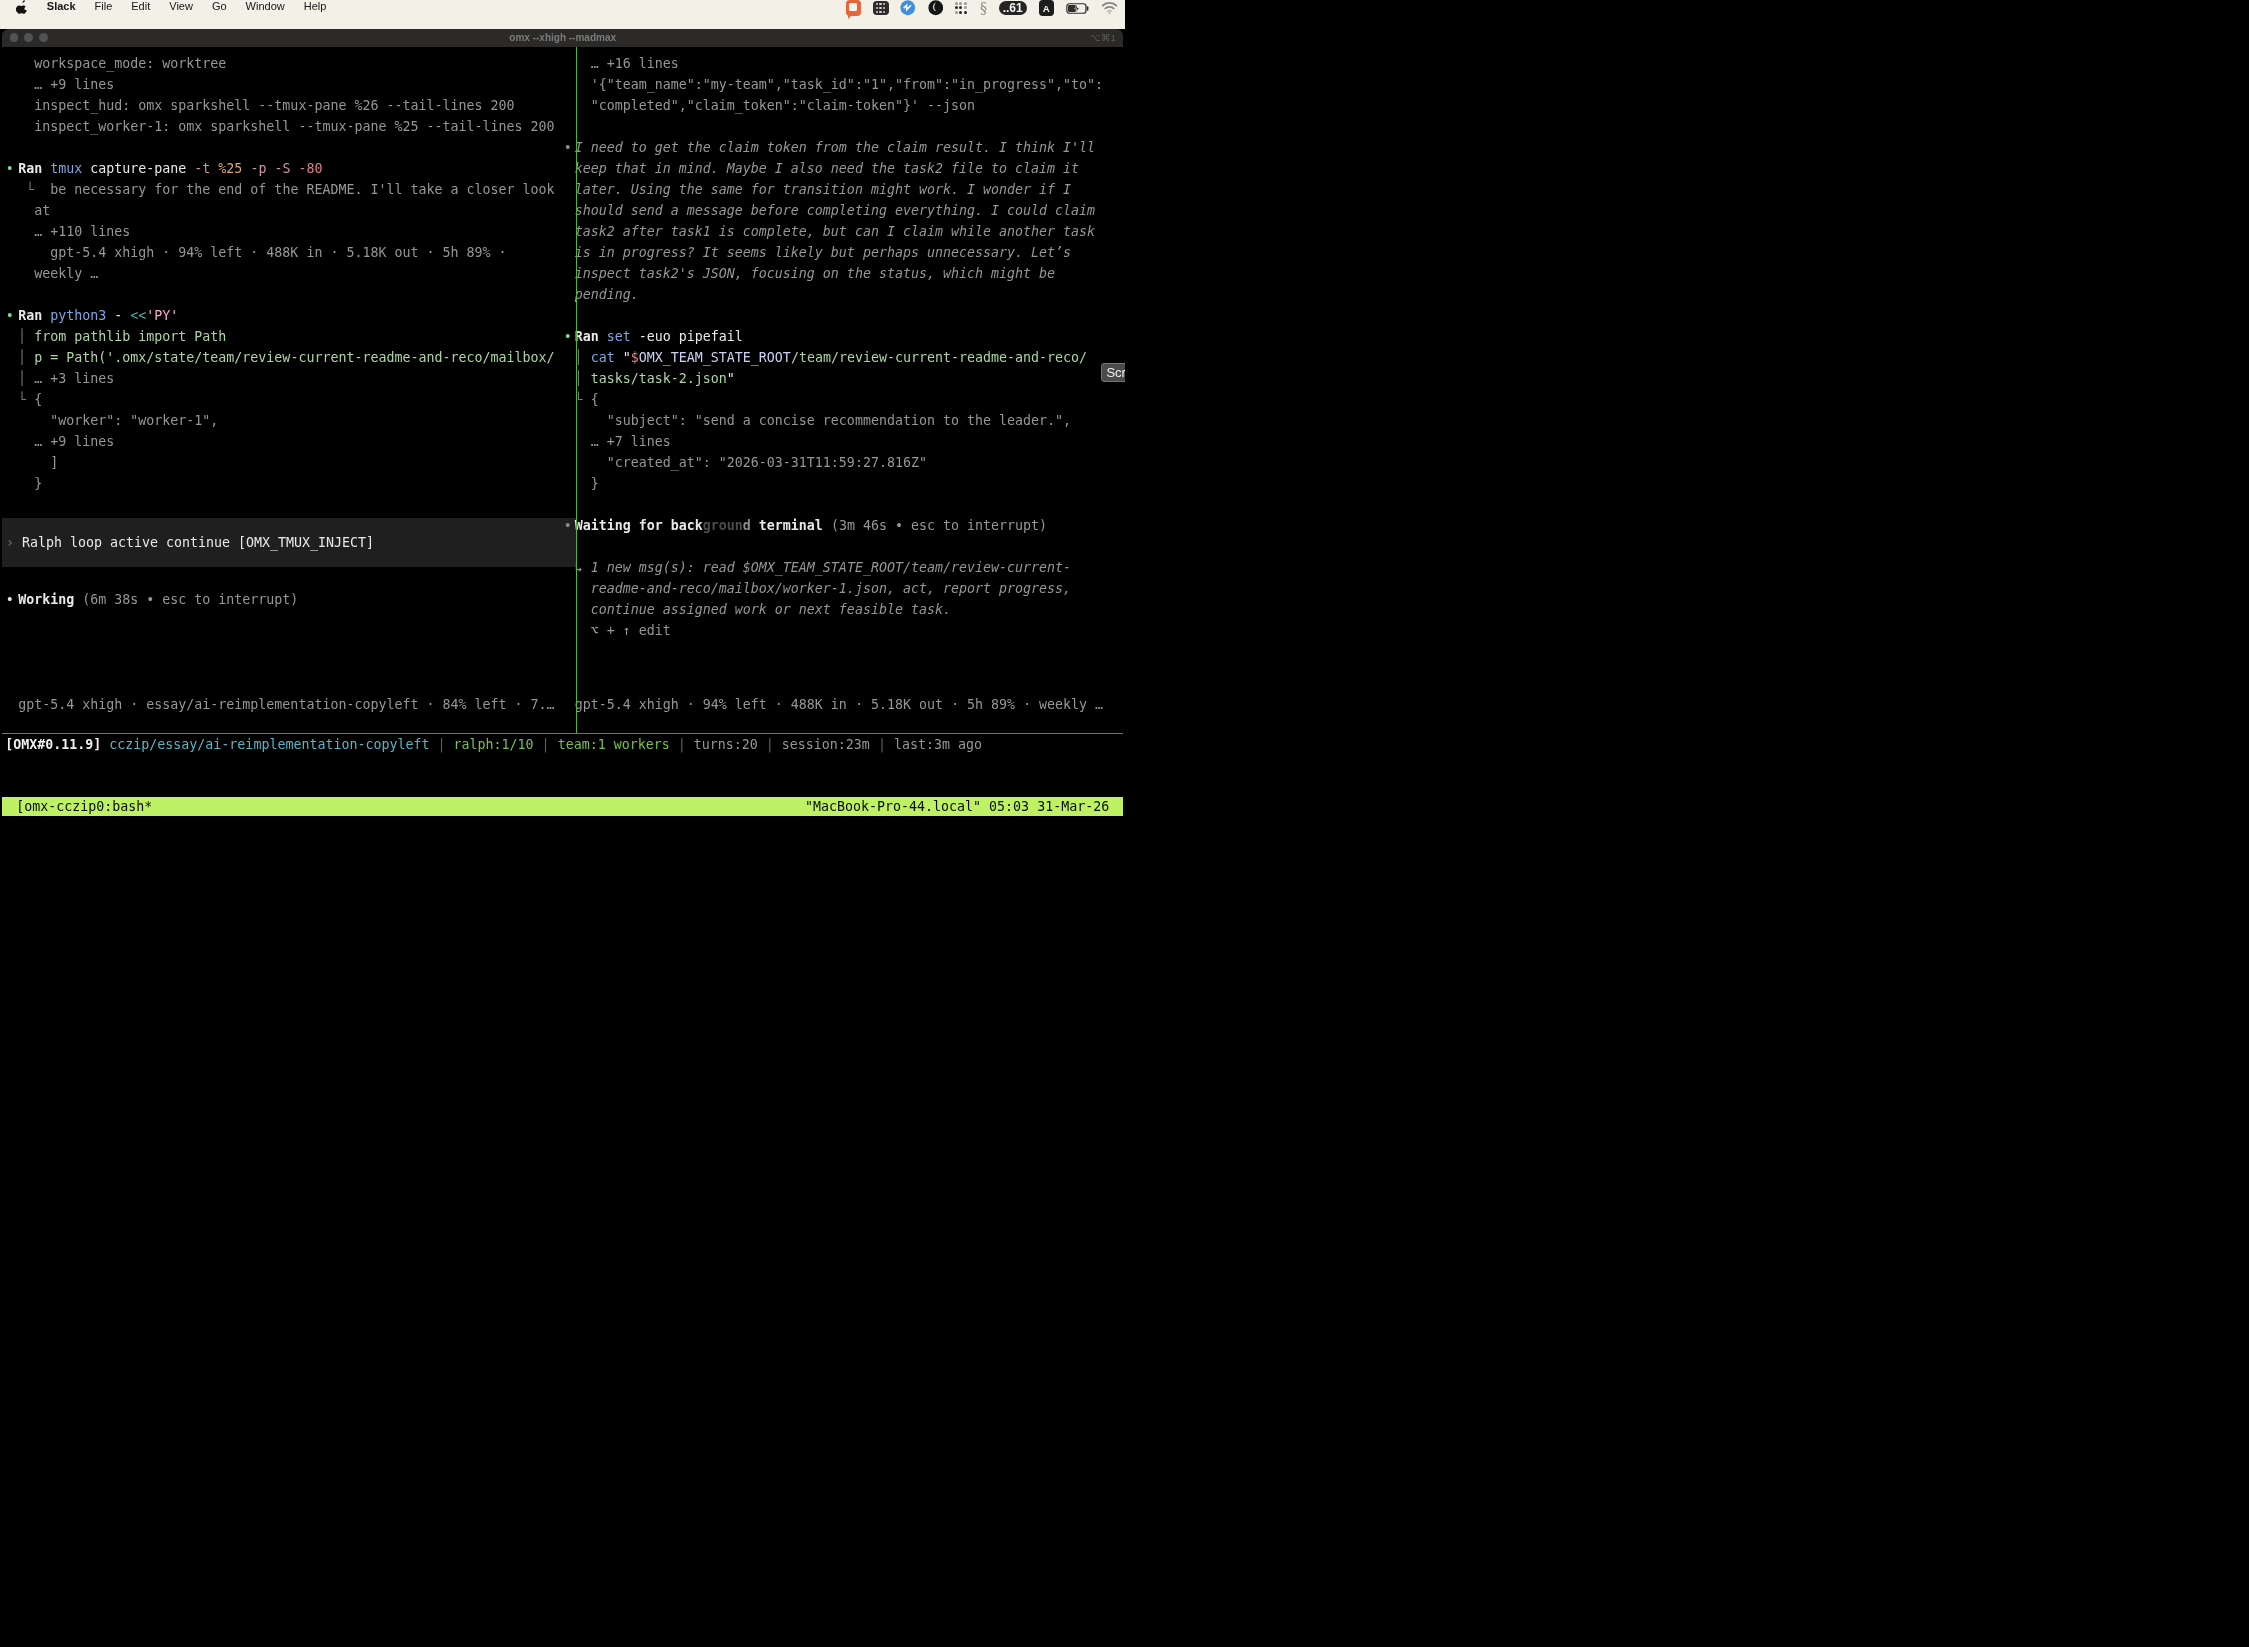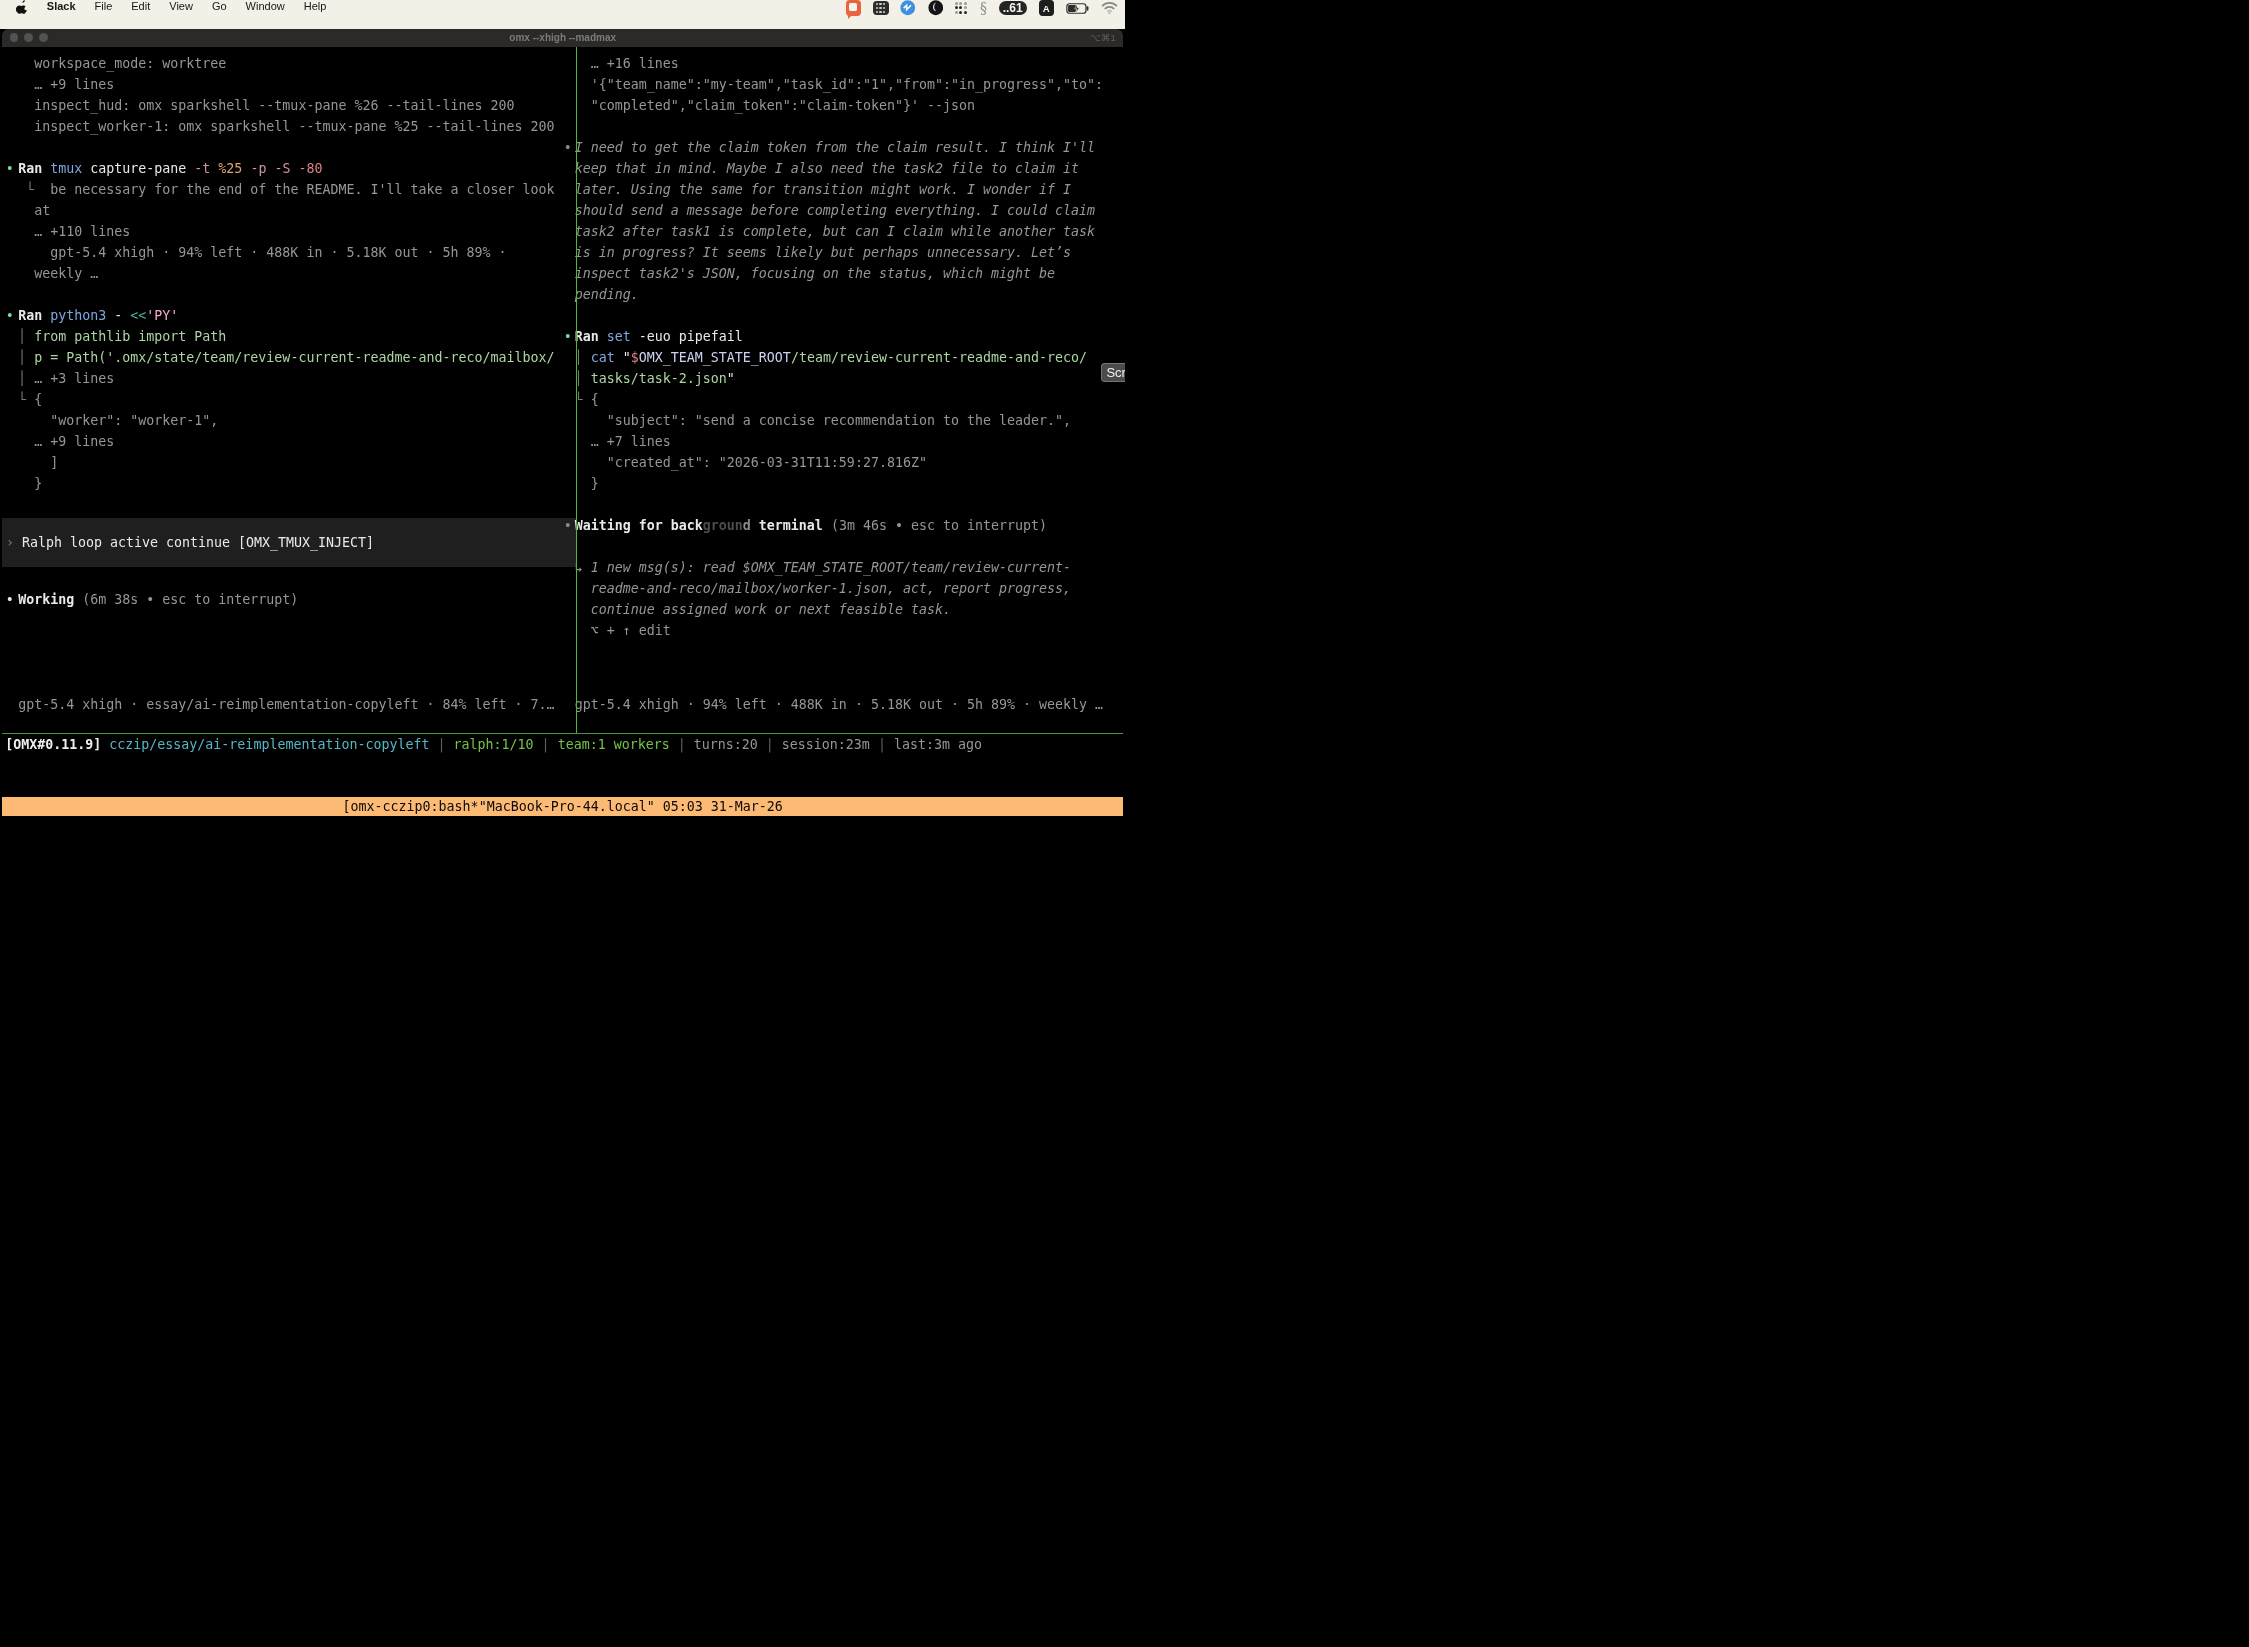--- a/index.html
+++ b/index.html
@@ -58,22 +58,22 @@
   .c-cyan{color:#57b6c6}.c-grn{color:#76c24a}.c-sep{color:#5f5f5f}.c-white{color:#efefef}
   .strip{position:absolute;left:0;right:0;background:#1f1f1f;display:flex;align-items:center;}
   #ralph-strip{top:471px;height:49px;}
   #input-left,#input-right{top:580px;height:65px;}
   .strip .tline{padding-left:3.7px;height:auto;}
   .absline{position:absolute;}
   
   #omxbar{height:21px;}
   #omxbar .tline{padding-left:3px;}
   #spacer{height:42px;}
-  #tmuxbar{height:19px;background:#fdba74;display:flex;justify-content:center;
-           padding:0 7px;font-size:13.3px;line-height:19px;color:#0b0b0b;white-space:pre;}
+  #tmuxbar{height:19px;background:#bef264;display:flex;justify-content:space-between;
+           padding:0 14px;font-size:13.3px;line-height:19px;color:#0b0b0b;white-space:pre;}
   
   #tooltip{position:absolute;right:0;top:363px;width:24px;height:19px;background:#4b4b4b;
            border:0.7px solid #747474;border-right:none;border-radius:3.7px 0 0 3.7px;color:#f1f1f1;
            font-family:"Liberation Sans",sans-serif;font-size:13px;line-height:18.5px;
            padding-left:4.4px;overflow:hidden;box-sizing:border-box;}
 </style>
 </head>
 <body>
 
 <div id="screen">

